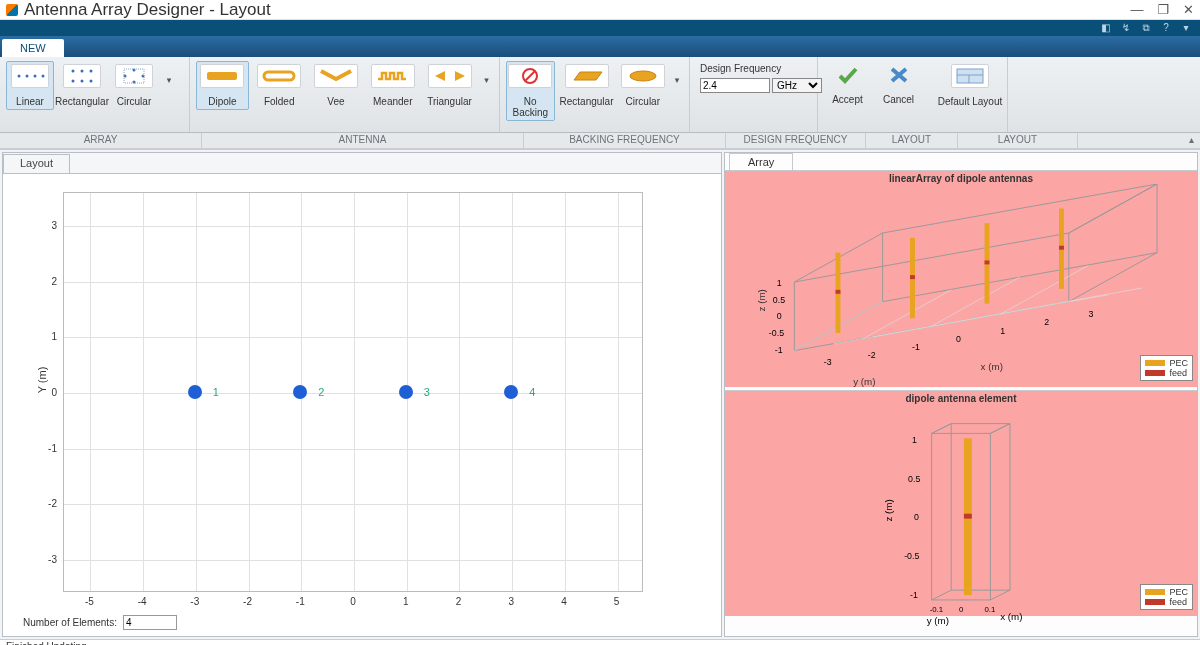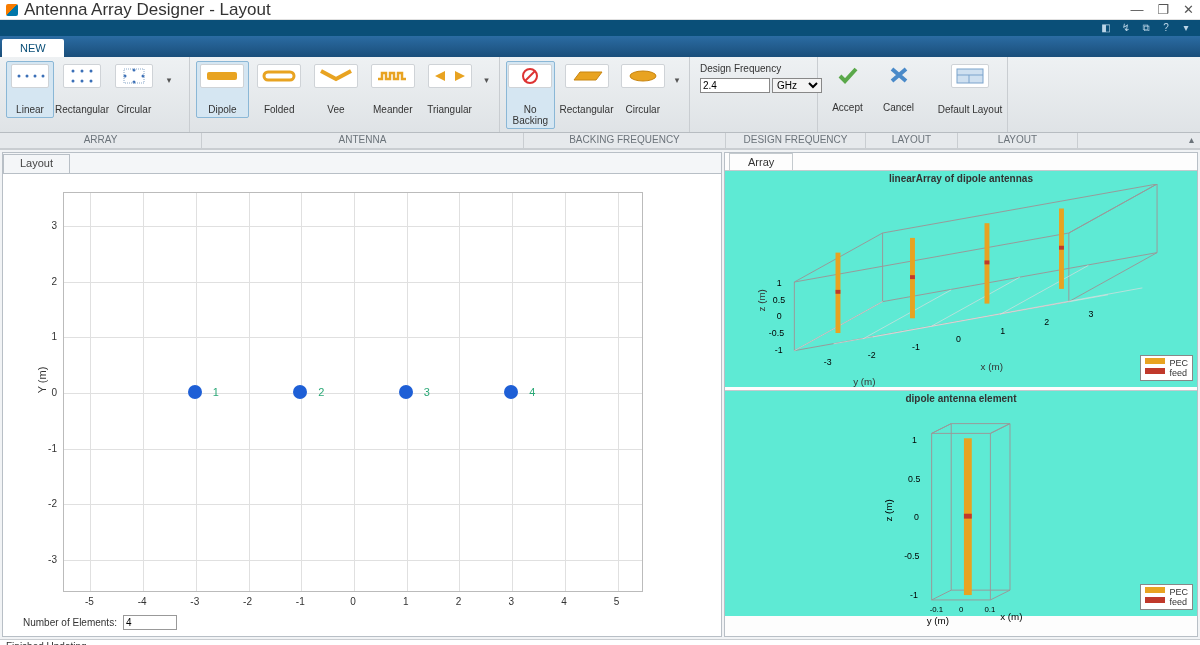--- a/index.html
+++ b/index.html
@@ -17,21 +17,21 @@
   
   .ribbon { height: 76px; background: linear-gradient(#eef1f3,#dfe3e6); border-bottom:1px solid #b7bcc1; display:flex; position:relative;}
   .rgroup { display:flex; flex-direction:column; justify-content:flex-start; border-right:1px solid #c9cdd1; padding: 4px 6px 0 6px;}
   .rgrouprow { display:flex; align-items:flex-start; gap:4px; }
   .rbtn { display:flex; flex-direction:column; align-items:center; width:48px; padding:2px 1px; border:1px solid transparent; border-radius:2px;}
   .rbtn.sel { background:#d5e6f2; border-color:#8ab7d6;}
   .rbtn.wide {width:56px;}
   .rbtn.ant {width:56px;}
   .ricon { width:38px; height:24px; background:#fff; border:1px solid #cfd3d7; border-radius:2px; display:flex; align-items:center; justify-content:center;}
   .ricon.big {width:44px;height:24px;}
-  .rlabel { font-size:10px; margin-top:16px; text-align:center; line-height:11px;}
+  .rlabel { font-size:10px; margin-top:8px; text-align:center; line-height:11px;}
   .dropdown-arrow {width:14px; display:flex;align-items:center;justify-content:center;font-size:9px;color:#555;margin-top:14px;}
   .grouplabels { height: 16px; background:#e6e9ec; border-bottom:1px solid #c9cdd1; display:flex; font-size:10px; color:#6b737a; position:relative;}
   .grouplabel { text-align:center; border-right:1px solid #c9cdd1; padding-top:1px;}
   .collapse-arrow { position:absolute; right:6px; top:1px; color:#6b737a; font-size:10px;}
   
   .workspace { display:flex; height: 490px; background:#f1f3f5; border-top:1px solid #c9cdd1;}
   .leftpane { width: 720px; background:#f4f6f8; border:1px solid #b8bfc6; margin:2px; display:flex; flex-direction:column;}
   .rightpane { flex:1; background:#fdfdfd; border:1px solid #b8bfc6; margin:2px 2px 2px 0; position:relative;}
   .panetab { height:20px; display:flex;}
   .panetab .pt { background:#f4f6f8; border:1px solid #b8bfc6; border-bottom:none; padding:2px 16px; font-size:11px; color:#444; position:relative; top:1px;}
@@ -46,25 +46,25 @@
   .tick-x { position:absolute; font-size:10px; color:#333; transform:translateX(-50%);}
   .tick-y { position:absolute; font-size:10px; color:#333; transform:translateY(-50%); text-align:right; width:20px;}
   .dot { position:absolute; width:14px;height:14px; background:#1e5fd6; border-radius:50%; transform:translate(-50%,-50%);}
   .dotlabel { position:absolute; font-size:11px; color:#2aa876; transform:translate(8px,-50%);}
   .numelem { position:absolute; left:20px; bottom:6px; font-size:10px; display:flex; align-items:center; gap:6px;}
   .numelem input { width:54px; font-size:10px; padding:1px 2px; border:1px solid #999;}
   
   .subpanel { position:relative;}
   .subtab { display:flex; margin-top:0px;}
   .subtab .pt { background:#fdfdfd; border:1px solid #c4cace; border-bottom:none; padding:2px 18px; font-size:11px; margin-left:4px;}
-  .subcontent { border-top:1px solid #c4cace; background:#5eead4; position:relative;}
+  .subcontent { border-top:1px solid #c4cace; background:#fca5a5; position:relative;}
   .plot3d { position:relative; width:100%; height:100%;}
   .plot3d .title3d {font-size:10px; font-weight:bold; text-align:center; padding-top:2px;}
   .legendbox { position:absolute; right:4px; bottom:6px; border:1px solid #888; background:#fff; padding:2px 4px; font-size:9px;}
-  .legendbox .lrow{display:flex;align-items:flex-start;gap:4px;}
+  .legendbox .lrow{display:flex;align-items:center;gap:4px;}
   .swatch{width:20px;height:6px;}
   
   .statusbar { height:17px; background:#fff; border-top:1px solid #c9cdd1; font-size:10px; padding:1px 6px; color:#333;}
   
   .ant-shape { width:30px; height:8px; background:#e8a321; border-radius:2px;}
   .nobacking svg{width:26px;height:18px;}
   
   .freqbox { display:flex; flex-direction:column; gap:4px; padding:2px 4px; width:140px;}
   .freqbox .row{display:flex;gap:2px;}
   .freqbox input{width:70px; font-size:10px;padding:1px 2px;border:1px solid #888;background:#fff;}

